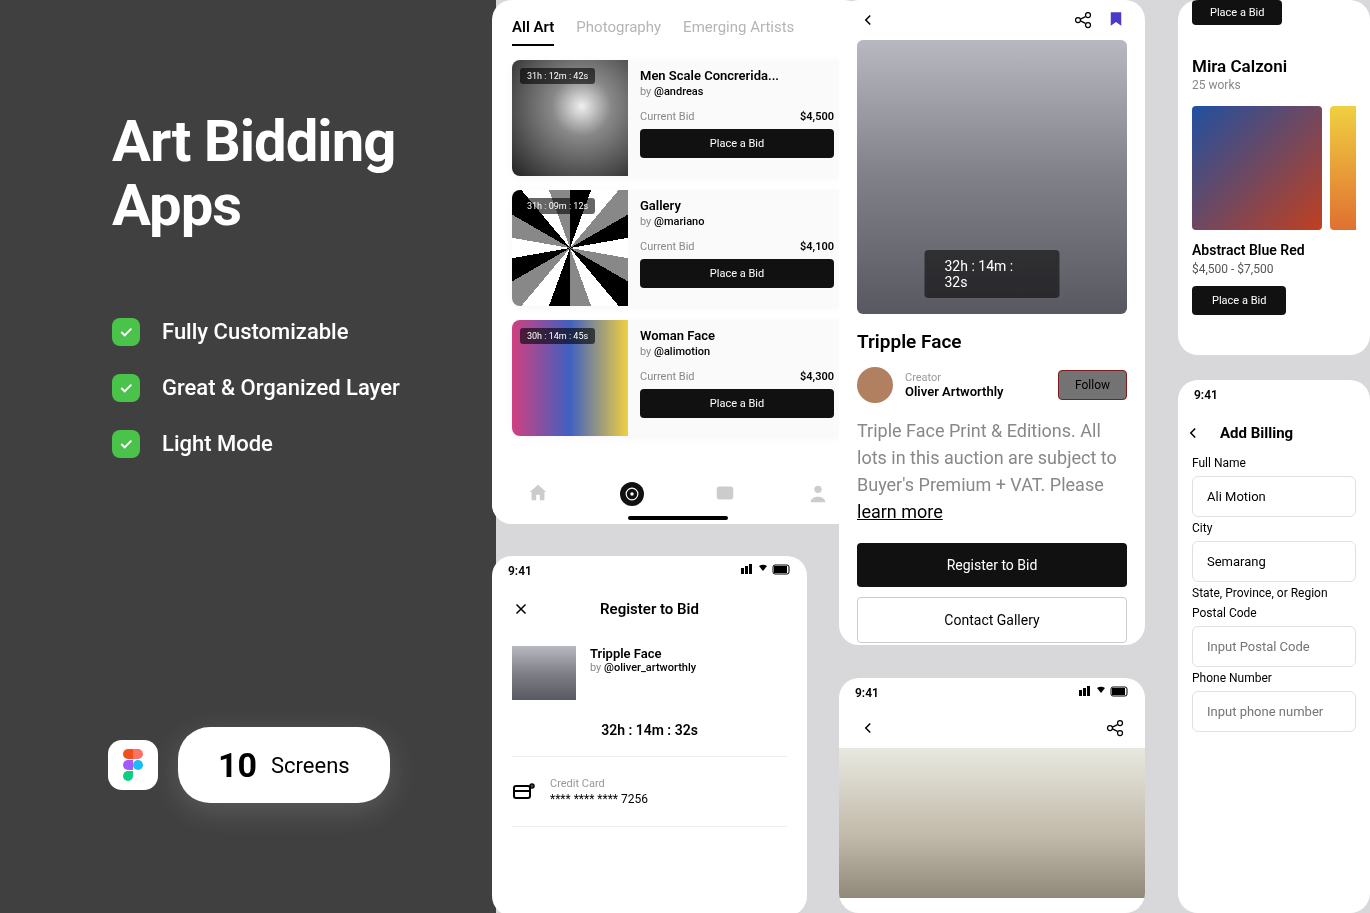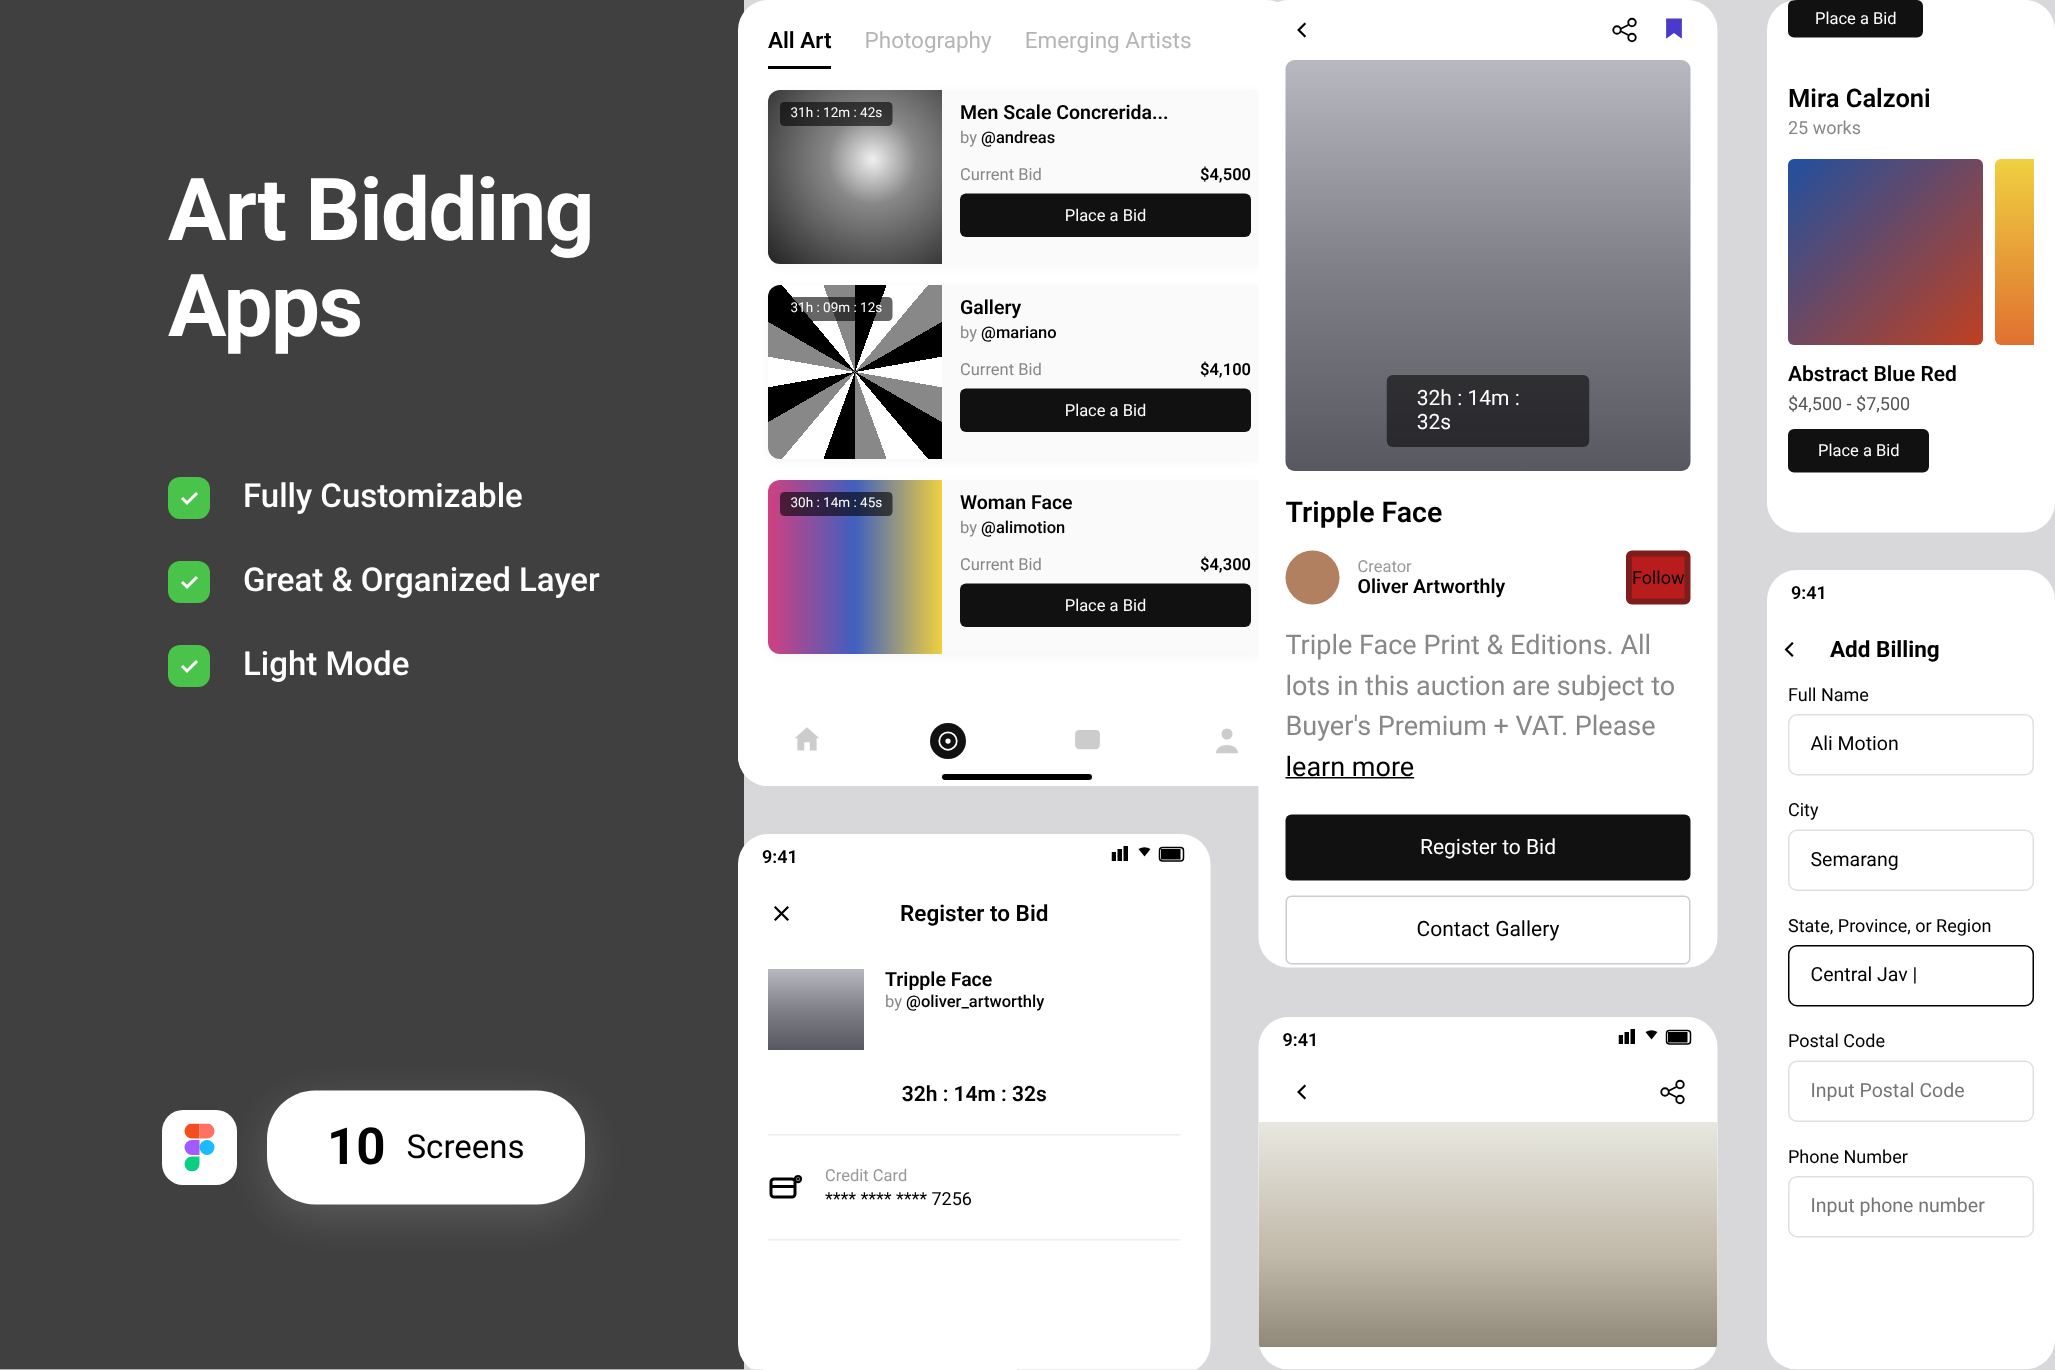--- a/index.html
+++ b/index.html
@@ -51,21 +51,21 @@
 
 .hero-img{width:calc(100% - 36px);margin:0 18px;height:274px;background:linear-gradient(135deg,#a8a8a8,#505050);border-radius:6px;position:relative;overflow:hidden}
 .hero-timer{position:absolute;bottom:16px;left:50%;transform:translateX(-50%);background:rgba(0,0,0,0.55);color:#fff;padding:8px 20px;font-size:14px;border-radius:4px}
 .detail-body{padding:16px 18px}
 .detail-title{font-size:19px;font-weight:600;margin-bottom:14px}
 .creator-row{display:flex;align-items:center;gap:12px;margin-bottom:14px}
 .avatar{width:36px;height:36px;border-radius:50%;background:#b08060}
 .creator-info{flex:1}
 .creator-lbl{font-size:11px;color:#999}
 .creator-name{font-size:13px;font-weight:600}
-.follow-btn{border:4px solid #7f1d1d;background:#b91c1c;padding:7px 0;font-size:12px;border-radius:4px}
+.follow-btn{border:1px solid #7f1d1d;background:#737373;padding:7px 16px;font-size:12px;border-radius:4px}
 .desc{font-size:18px;color:#888;line-height:1.5}
 .desc a{color:#000;text-decoration:underline}
 .btn-dark{background:#111;color:#fff;border:none;padding:14px;width:100%;font-size:14px;border-radius:4px;margin-top:18px}
 .btn-light{background:#fff;color:#000;border:1px solid #ccc;padding:14px;width:100%;font-size:14px;border-radius:4px;margin-top:10px}
 
 .reg-title{font-size:15px;font-weight:600;text-align:center;flex:1}
 .reg-header{display:flex;align-items:center;padding:14px 20px}
 .reg-item{display:flex;gap:14px;padding:14px 20px}
 .reg-thumb{width:64px;height:54px;background:#999}
 .reg-info .rtitle{font-size:13px;font-weight:600}
@@ -83,21 +83,21 @@
 .grid-thumb{width:130px;height:124px;background:linear-gradient(135deg,#2050a0,#c04020);flex-shrink:0;border-radius:4px}
 .grid-thumb2{width:30px;background:linear-gradient(#f0d040,#e07030)}
 .card-title{font-size:14px;font-weight:600;margin-top:12px}
 .card-price{font-size:12px;color:#555;margin-top:4px}
 .card-btn{background:#111;color:#fff;border:none;padding:8px 20px;font-size:11px;border-radius:4px;margin-top:10px}
 .bid-mini{position:absolute;top:0;left:14px;background:#111;color:#fff;padding:6px 18px;font-size:11px;border-radius:4px}
 
 .form-body{padding:0 14px}
 .form-title{font-size:15px;font-weight:700;margin-left:18px}
 .form-header{display:flex;align-items:center;padding:14px 6px}
-.field{margin-bottom:16px}
+.field{margin-bottom:4px}
 .field-lbl{font-size:12px;margin-bottom:6px;display:block}
 .field-input{width:100%;border:1px solid #e0e0e0;border-radius:6px;padding:12px 14px;font-size:13px}
 .field-input.active{border-color:#000}
 
 .thumb-statue{background:radial-gradient(circle at 60% 40%,#f0f0f0 0%,#888 30%,#222 100%)}
 .thumb-pattern{background:repeating-conic-gradient(#000 0deg 20deg,#fff 20deg 40deg,#888 40deg 60deg)}
 .thumb-face{background:linear-gradient(90deg,#d04080 0%,#4060c0 50%,#f0d040 100%)}
 .faces-art{background:linear-gradient(180deg,#b8b8c0 0%,#808088 50%,#585860 100%)}
 .gallery-bg{background:linear-gradient(180deg,#e8e8e0 0%,#c0b8a8 60%,#908878 100%)}
 
@@ -374,21 +374,20 @@
     <div class="field">
       <label class="field-lbl">Full Name</label>
       <input class="field-input" value="Ali Motion" style="">
     </div>
     <div class="field">
       <label class="field-lbl">City</label>
       <input class="field-input" value="Semarang" style="">
     </div>
     <div class="field">
       <label class="field-lbl">State, Province, or Region</label>
-      <input class="field-input active" value="Central Jav |" style="">
     </div>
     <div class="field">
       <label class="field-lbl">Postal Code</label>
       <input class="field-input" style="color: rgb(170, 170, 170);" placeholder="Input Postal Code">
     </div>
     <div class="field">
       <label class="field-lbl">Phone Number</label>
       <input class="field-input" style="color: rgb(170, 170, 170);" placeholder="Input phone number">
     </div>
   </div>

